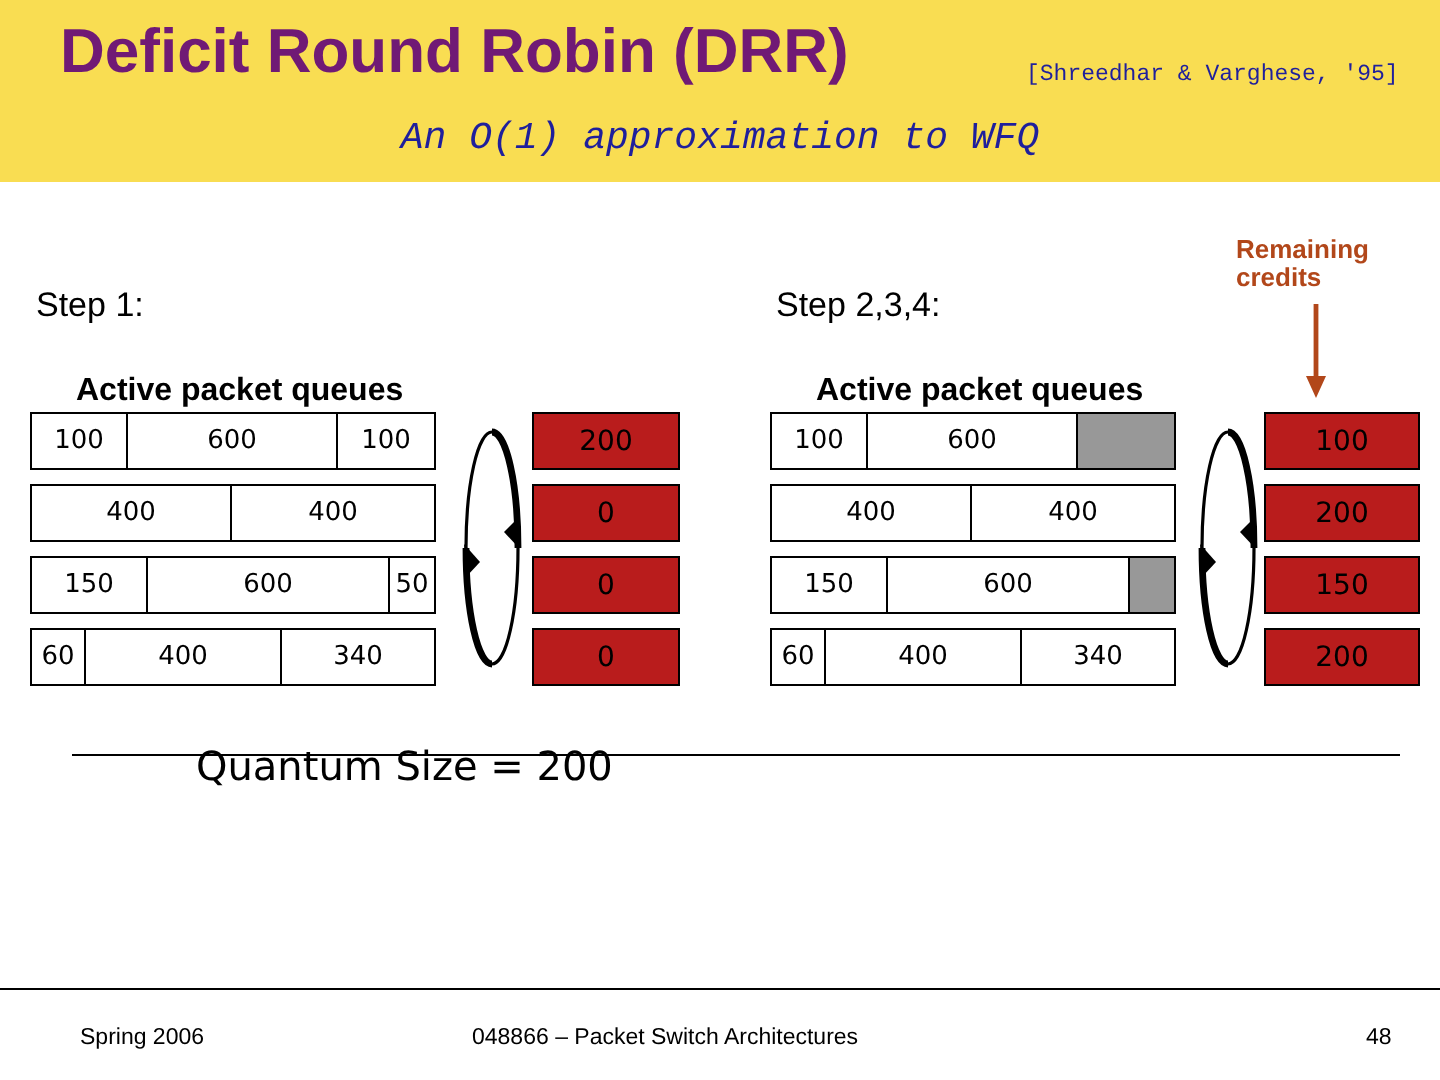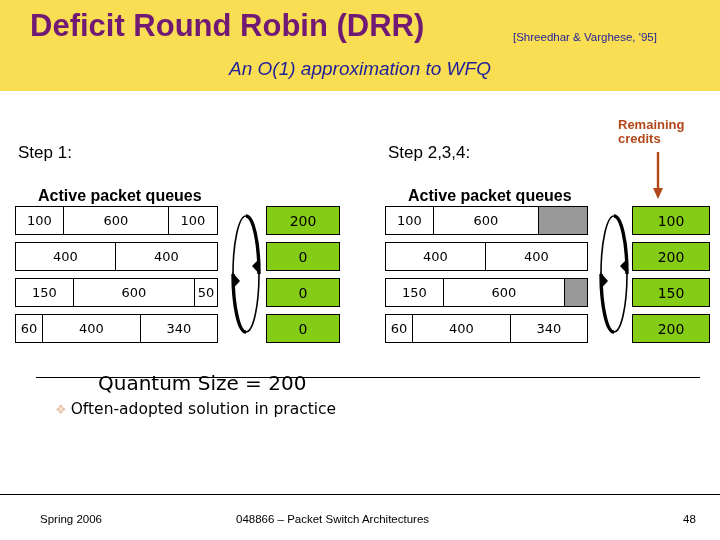--- a/index.html
+++ b/index.html
@@ -29,31 +29,31 @@
     font-family: "Liberation Sans", sans-serif;
     font-size: 31px;
     font-weight: bold;
     color: #701a75;
     letter-spacing: 0px;
     white-space: nowrap;
   }
   #title-attrib {
     position: absolute;
     left: 513px; top: 31px;
-    font-family: Liberation Sans, sans-serif;
+    font-family: Liberation Mono, monospace;
     font-size: 11.5px;
     color: #1f1f9c;
     white-space: nowrap;
   }
   #title-sub {
     position: absolute;
     left: 0; top: 58px;
     width: 720px;
     text-align: center;
-    font-family: Liberation Sans, sans-serif;
+    font-family: Liberation Mono, monospace;
     font-size: 19px;
     font-style: italic;
     color: #1f1f9c;
     white-space: nowrap;
   }
 
   
   .handwrite {
     font-family: Liberation Sans, sans-serif;
     color: #000;
@@ -92,21 +92,21 @@
     white-space: nowrap;
   }
   .qcell:last-child { border-right: none; }
   .qcell.gray { background: #989898; }
 
   
   .credit-box {
     position: absolute;
     box-sizing: border-box;
     border: 1.6px solid #000;
-    background: #84cc16;
+    background: #b91c1c;
     display: flex;
     align-items: center;
     justify-content: center;
     font-family: "DejaVu Sans", sans-serif;
     font-size: 14px;
     color: #000;
     height: 29px;
   }
 
   
@@ -268,19 +268,18 @@
 </div>
 <svg id="rc-arrow" width="16" height="48" viewBox="0 0 16 48">
   <line x1="8" y1="0" x2="8" y2="38" stroke="#b2471a" stroke-width="2.4"></line>
   <path d="M 3 36 L 13 36 L 8 47 Z" fill="#b2471a"></path>
 </svg>
 
 <div id="quantum-size">Quantum Size = 200</div>
 <div id="divider-top"></div>
 
 <div id="body-text">
-    <div><span class="bullet">❖</span><span>Often-adopted solution in practice</span></div>
   </div>
 
 <div id="divider-bottom"></div>
 <div class="footer-txt" id="footer-left">Spring 2006</div>
 <div class="footer-txt" id="footer-center">048866 – Packet Switch Architectures</div>
 <div class="footer-txt" id="footer-right">48</div>
 
 </body></html>

